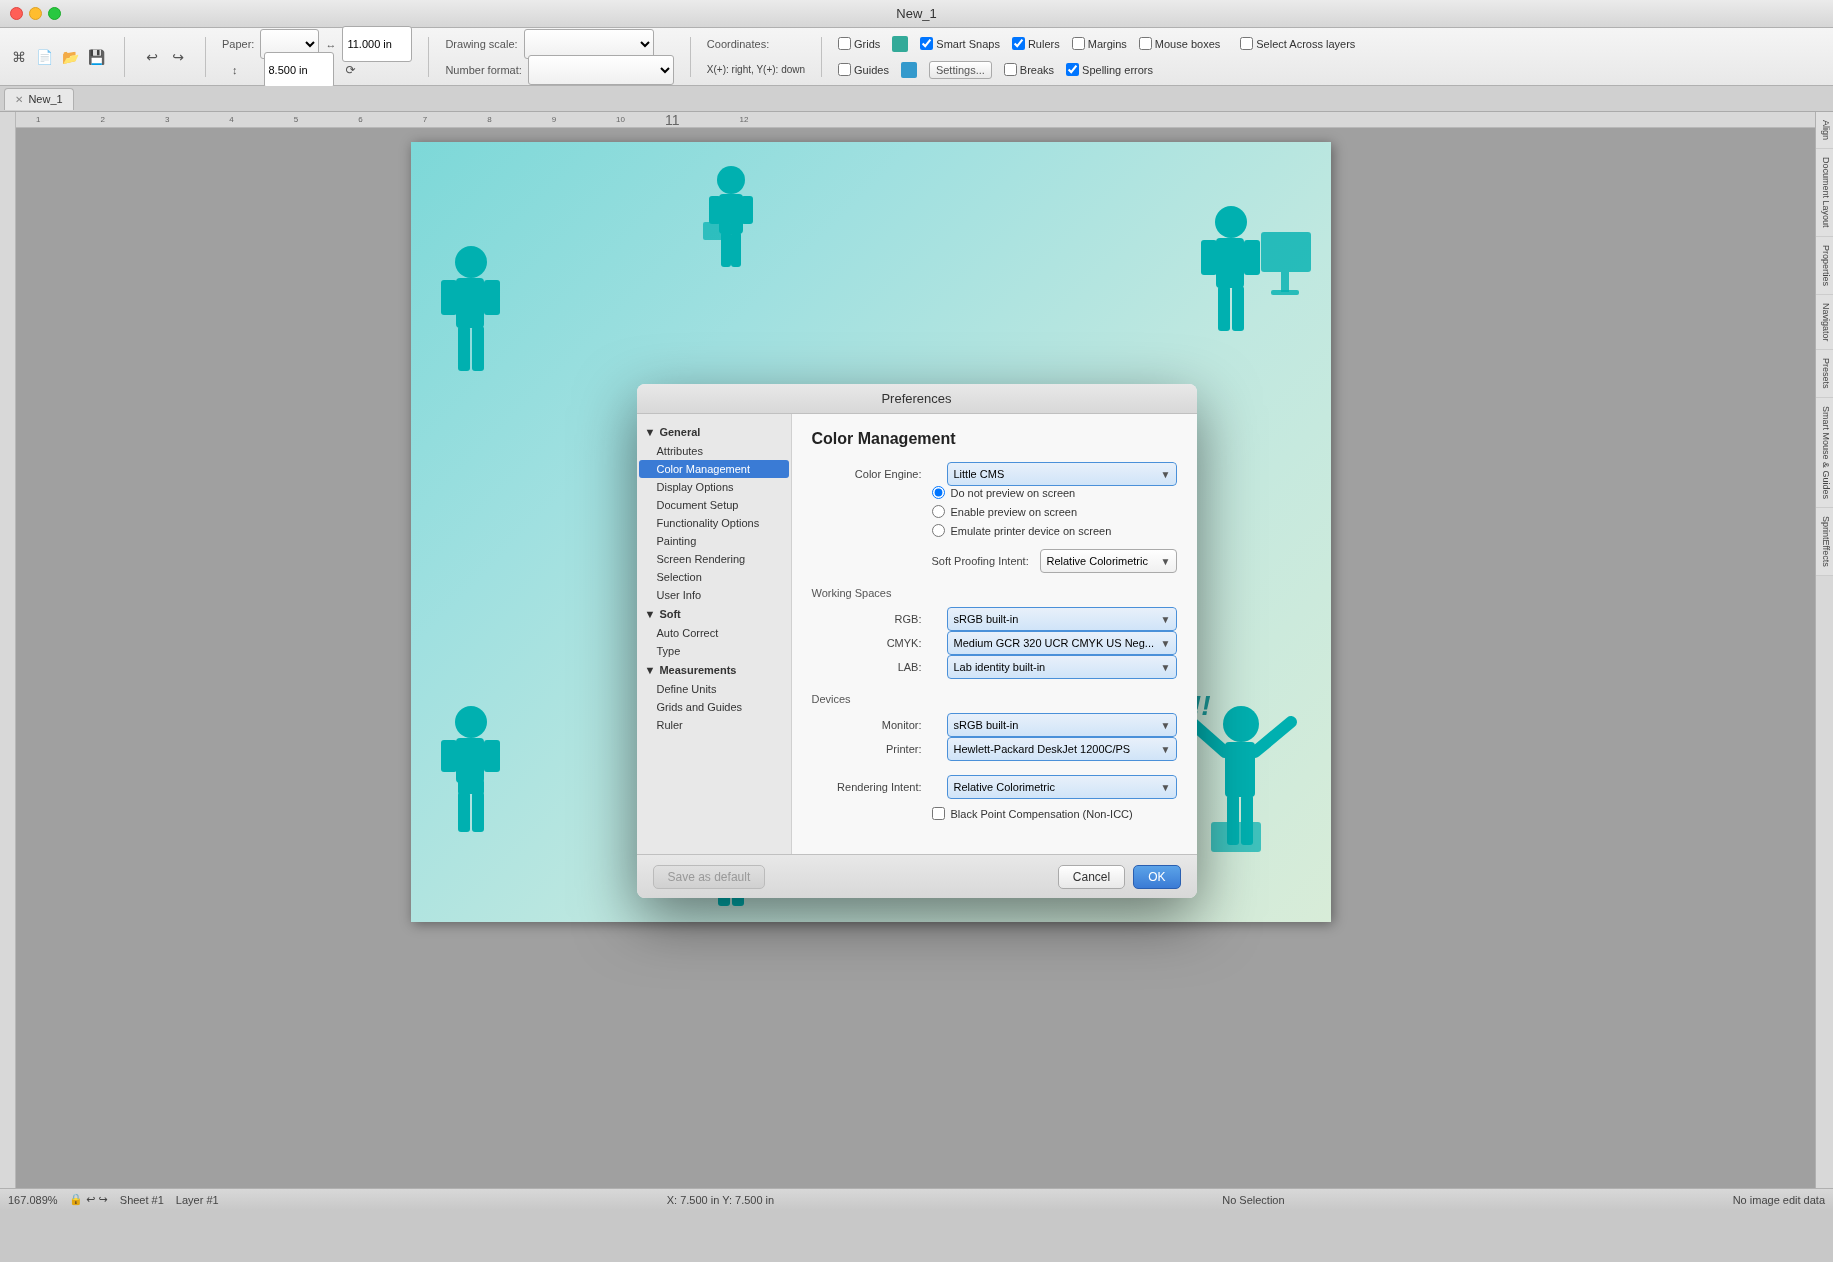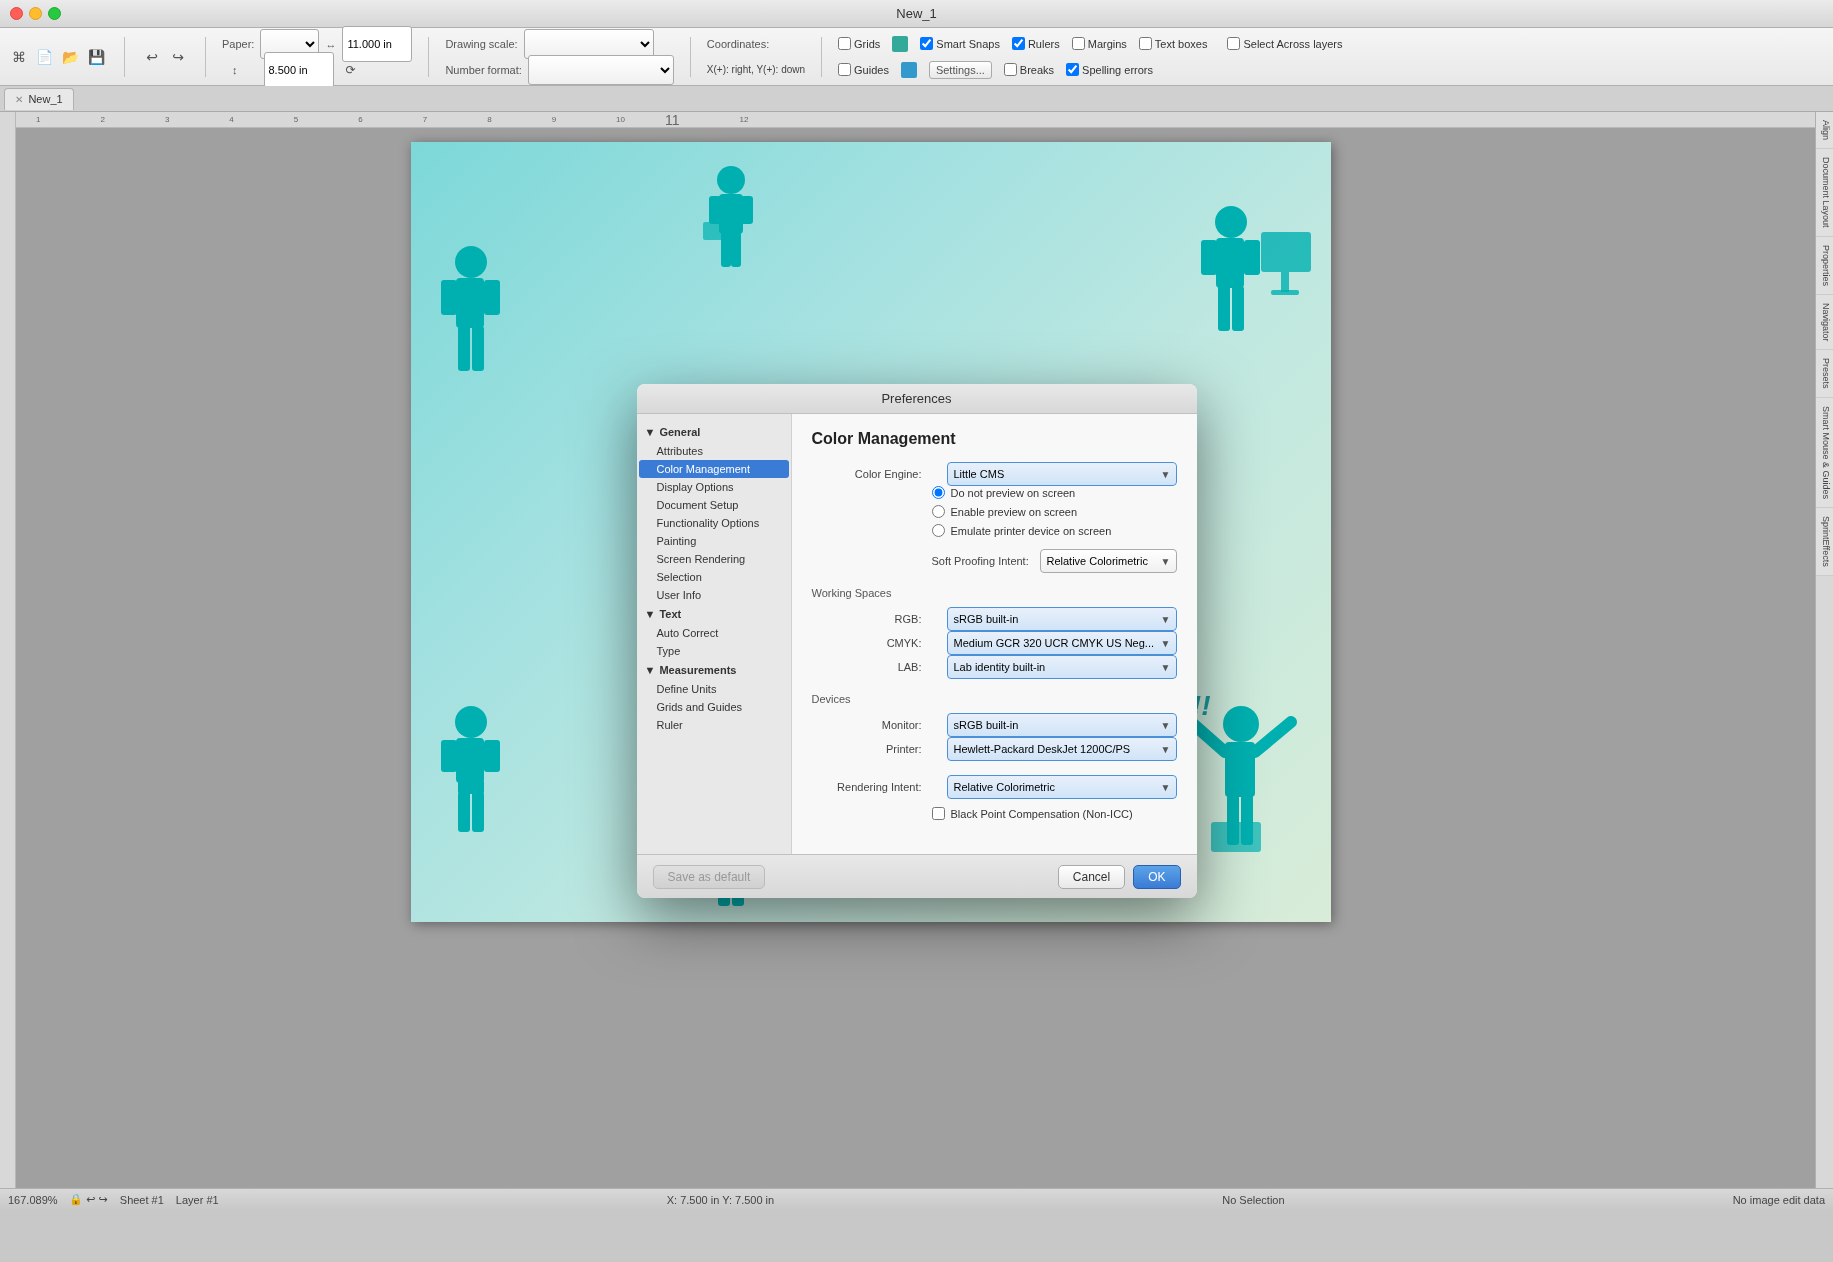--- a/index.html
+++ b/index.html
@@ -534,21 +534,21 @@
       <label class="toolbar-checkbox-group">
         <input type="checkbox" checked="" style="">
         <span>Rulers</span>
       </label>
       <label class="toolbar-checkbox-group">
         <input type="checkbox" style="">
         <span>Margins</span>
       </label>
       <label class="toolbar-checkbox-group">
         <input type="checkbox" style="">
-        <span>Text boxes</span>
+        <span>Mouse boxes</span>
       </label>
       <label class="toolbar-checkbox-group" style="margin-left:8px;">
         <input type="checkbox" style="">
         <span>Select Across layers</span>
       </label>
     </div>
     <div class="toolbar-row toolbar-check-row">
       <label class="toolbar-checkbox-group">
         <input type="checkbox" style="">
         <span>Guides</span>
@@ -691,21 +691,21 @@
             <div class="sidebar-item">Display Options</div>
             <div class="sidebar-item">Document Setup</div>
             <div class="sidebar-item">Functionality Options</div>
             <div class="sidebar-item">Painting</div>
             <div class="sidebar-item">Screen Rendering</div>
             <div class="sidebar-item">Selection</div>
             <div class="sidebar-item">User Info</div>
 
             <div class="sidebar-section-header">
               <span>▼</span>
-              <span>Text</span>
+              <span>Soft</span>
             </div>
             <div class="sidebar-item">Auto Correct</div>
             <div class="sidebar-item">Type</div>
 
             <div class="sidebar-section-header">
               <span>▼</span>
               <span>Measurements</span>
             </div>
             <div class="sidebar-item">Define Units</div>
             <div class="sidebar-item">Grids and Guides</div>

